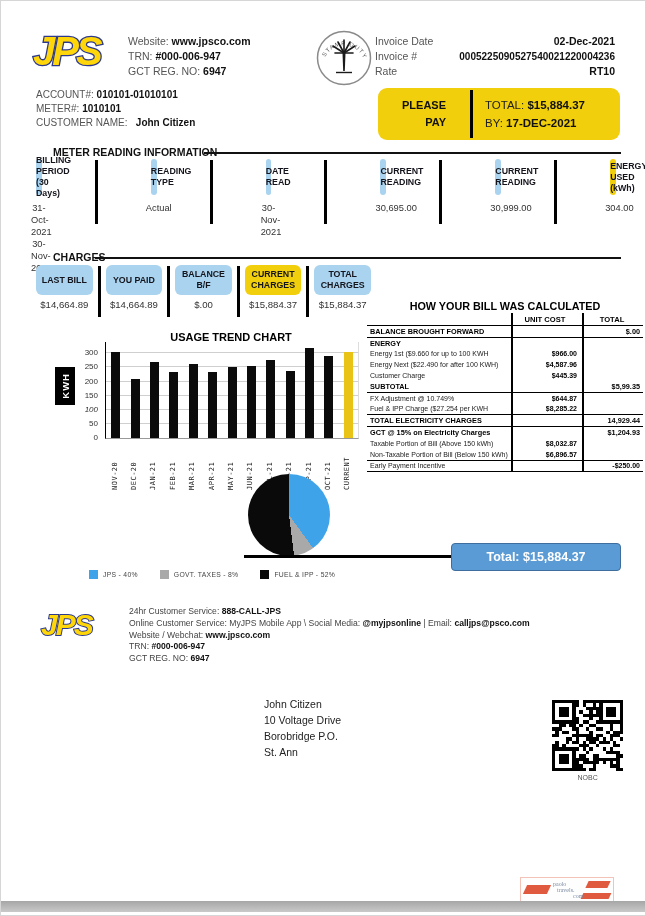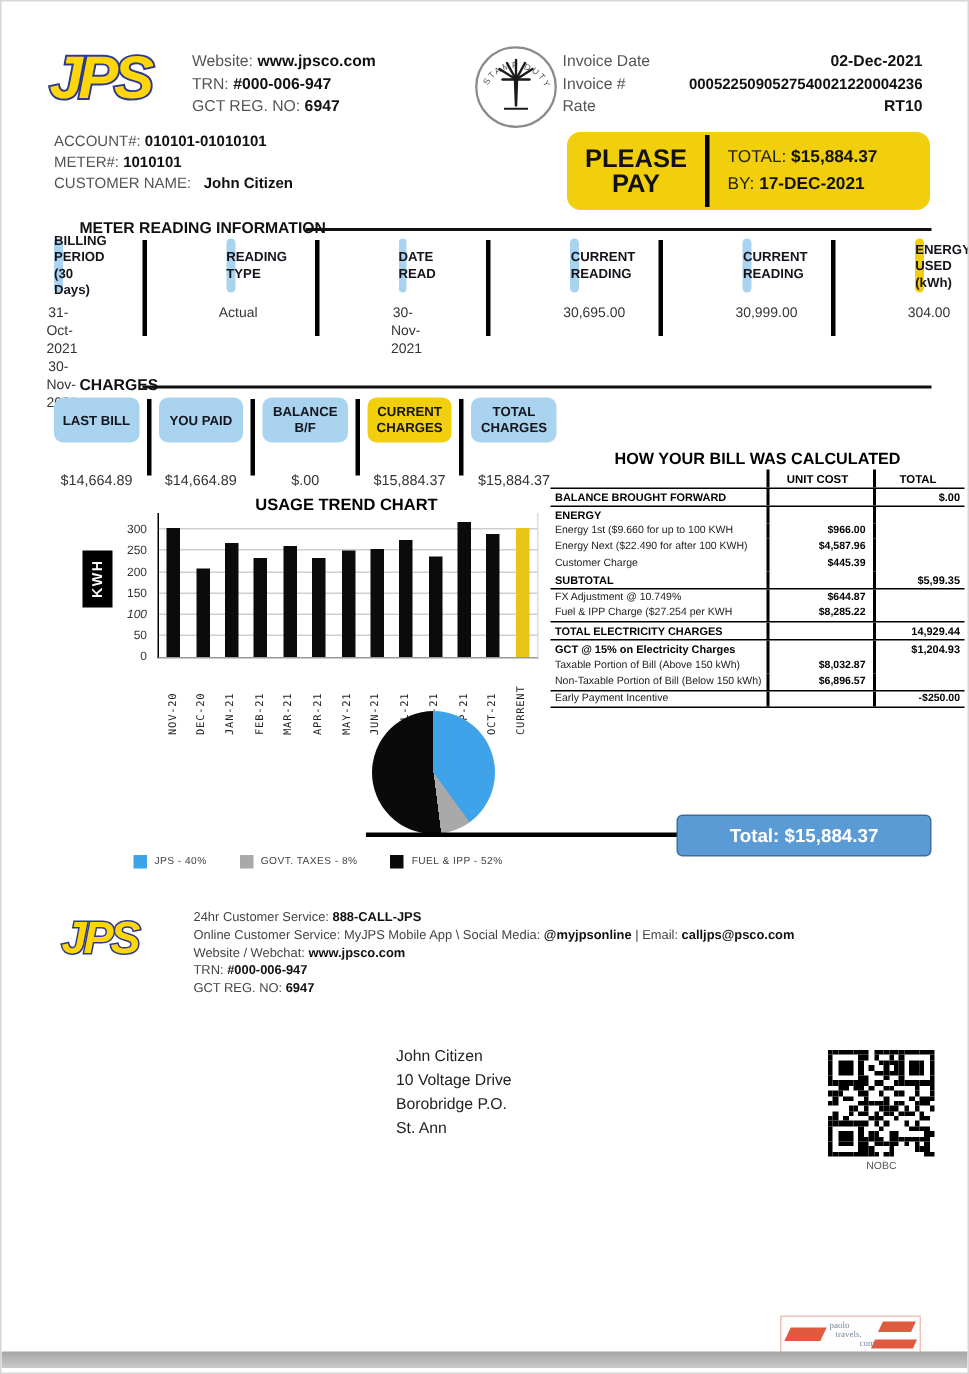--- a/index.html
+++ b/index.html
@@ -8,39 +8,39 @@
   .abs{position:absolute;}
   .b{font-weight:bold;color:#111;}
   .lbl{color:#555;}
   
   .hdr-info{font-size:10.5px;line-height:15px;color:#555;}
   .inv-row{display:flex;justify-content:space-between;font-size:10.5px;line-height:15px;color:#555;}
   .inv-row .b{white-space:nowrap;}
   
   .pay-box{left:377px;top:87px;width:242px;height:52px;background:#F2CF0D;border-radius:9px;
            display:flex;align-items:stretch;}
-  .pay-left{width:92px;display:flex;align-items:center;justify-content:center;text-align:center;
-            font-weight:bold;font-size:17px;color:#111;line-height:17px;}
+  .pay-left{width:92px;display:flex;align-items:center;justify-content:center;text-align:right;
+            font-weight:bold;font-size:11px;color:#111;line-height:17px;}
   .pay-div{width:3px;background:#000;margin:2px 0;}
   .pay-right{flex:1;padding:8px 0 0 12px;font-size:11.5px;color:#222;line-height:18px;}
   
   .acct-row{font-size:10px;line-height:13.5px;white-space:nowrap;}
   .sec-head{font-weight:bold;font-size:10.5px;color:#111;white-space:nowrap;padding-left:17px;}
   .hline{height:1.6px;background:#111;}
   
   .coltable{display:flex;align-items:flex-start;}
   .vdiv{width:3px;background:#000;margin-top:1px;flex:0 0 3px;}
   .col{flex:1;min-width:0;}
   .colhead{background:#A9D3EE;border-radius:6px;margin:0 5px;display:flex;flex-direction:column;
            justify-content:center;text-align:center;font-weight:bold;color:#14141c;}
   .colhead.hl{background:#F2CF0D;}
   .meter .colhead{height:36px;font-size:8.8px;line-height:11px;}
   .meter .colval{margin-top:7px;font-size:9.3px;line-height:12px;text-align:center;color:#333;}
   .charges .colhead{height:30px;font-size:8.8px;line-height:11px;}
-  .charges .colval{margin-top:20px;font-size:9.6px;text-align:center;color:#333;}
+  .charges .colval{margin-top:4px;font-size:9.6px;text-align:center;color:#333;}
   
   .bill-title{font-weight:bold;font-size:10.8px;color:#000;text-align:center;}
   .billtbl{font-size:7px;color:#222;}
   .brow{display:flex;align-items:center;height:10.8px;}
   .brow.bold{font-weight:bold;color:#000;font-size:7.3px;}
   .brow.rb{border-bottom:1.7px solid #000;}
   .brow .bl{flex:1;padding-left:3px;white-space:nowrap;overflow:hidden;align-self:stretch;display:flex;align-items:center;}
   .brow .bu{width:64px;border-left:2px dashed #000;text-align:right;padding-right:5px;align-self:stretch;
             display:flex;align-items:center;justify-content:flex-end;font-weight:bold;color:#000;}
   .brow .bt{width:56px;border-left:2px dashed #000;text-align:right;padding-right:3px;align-self:stretch;

